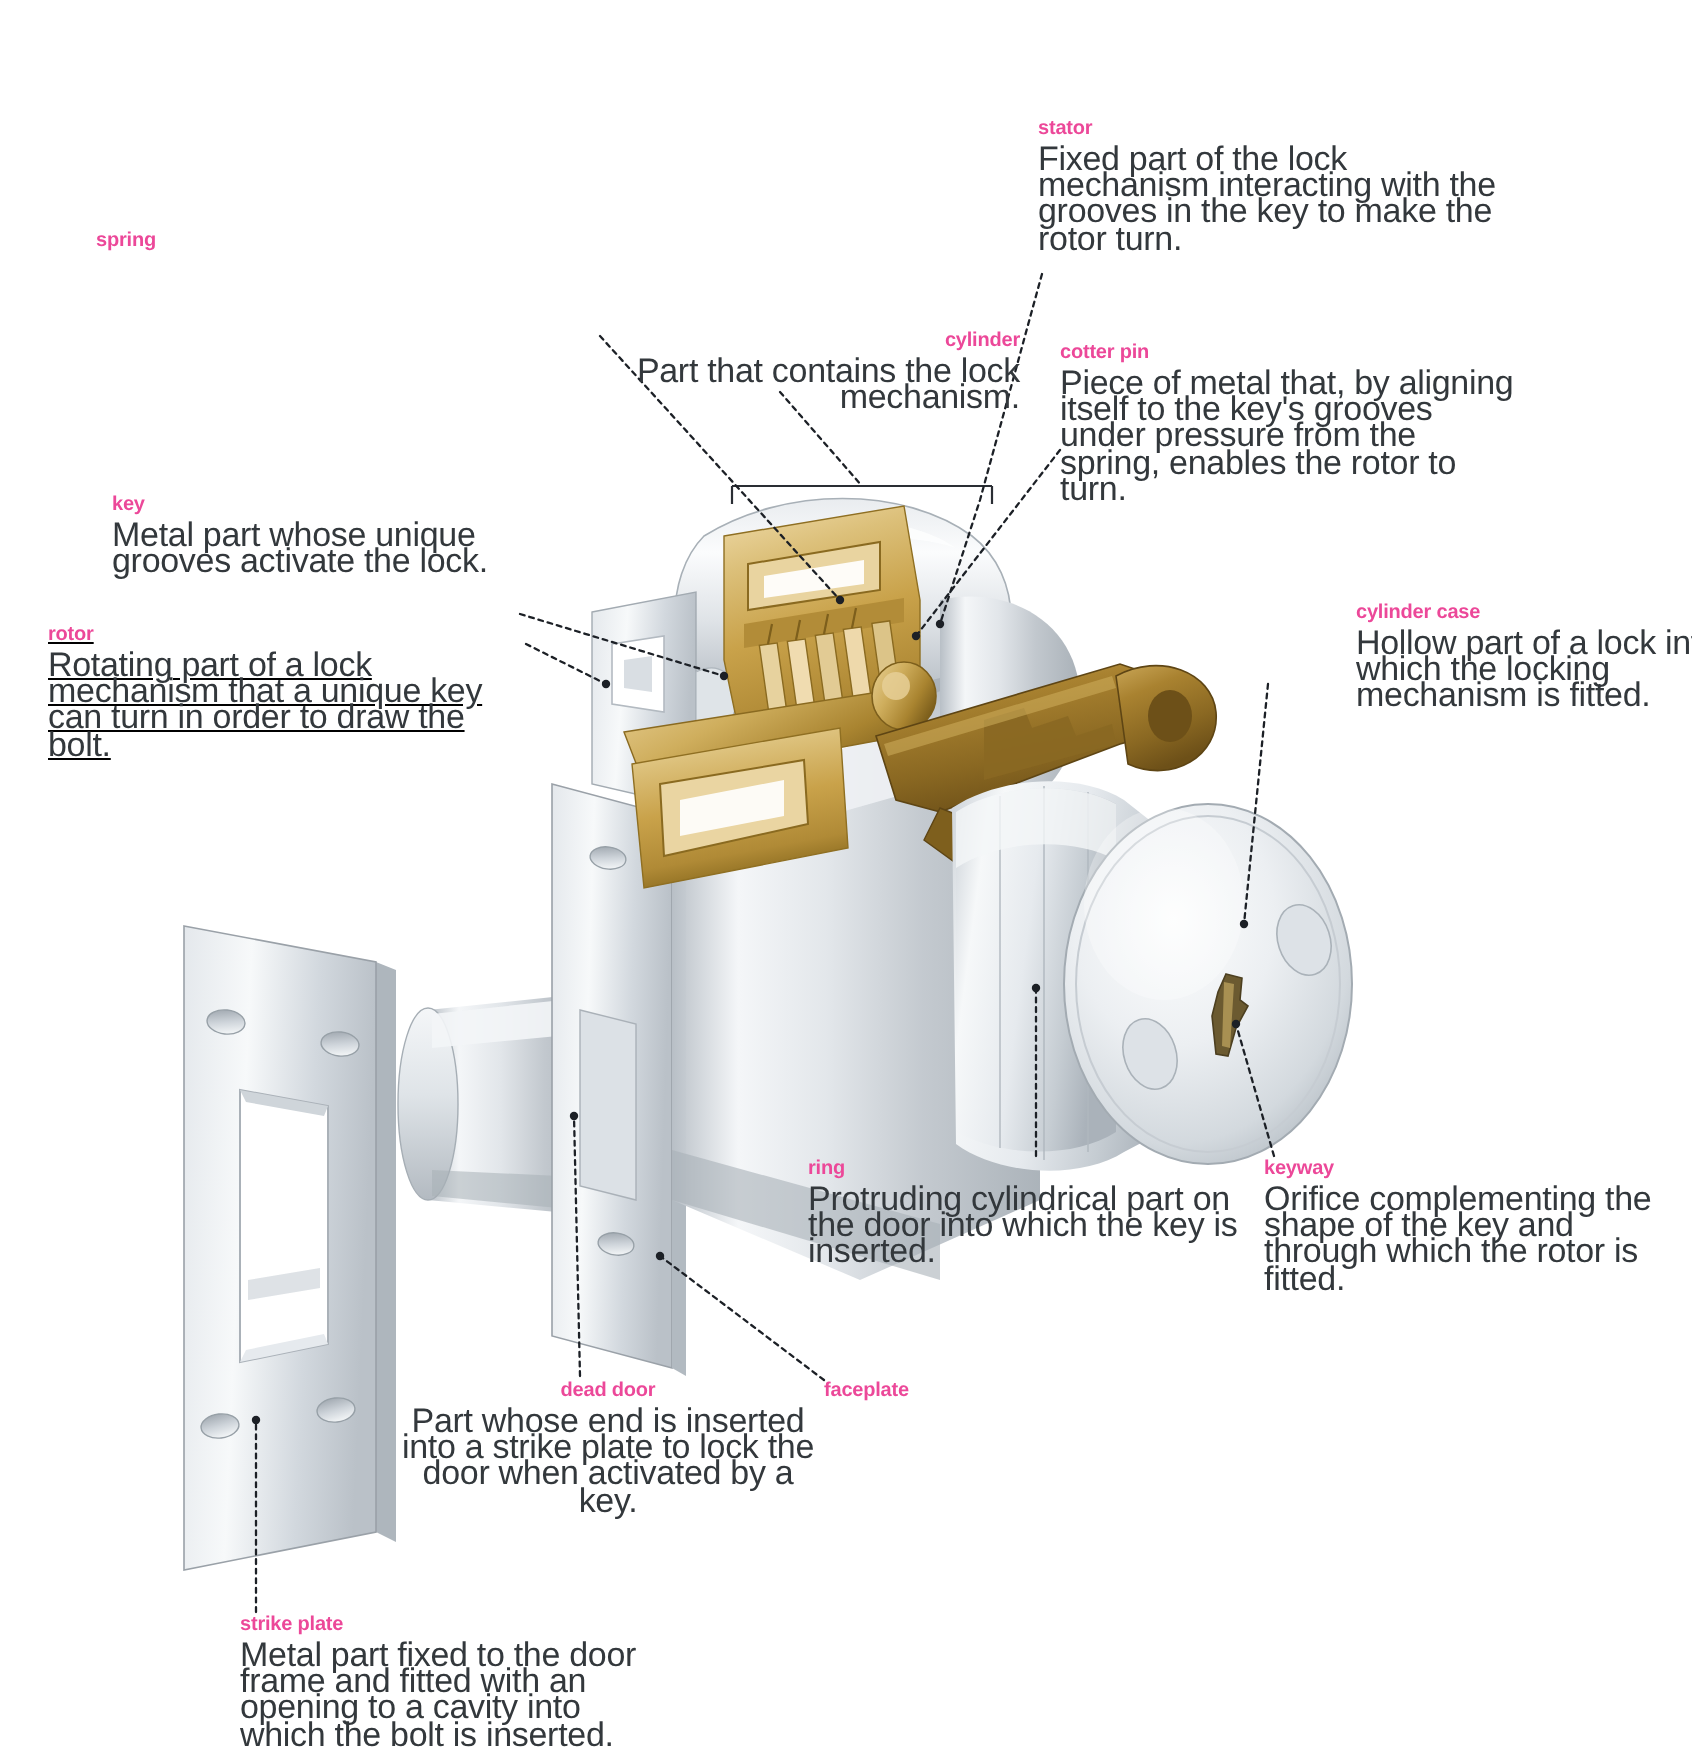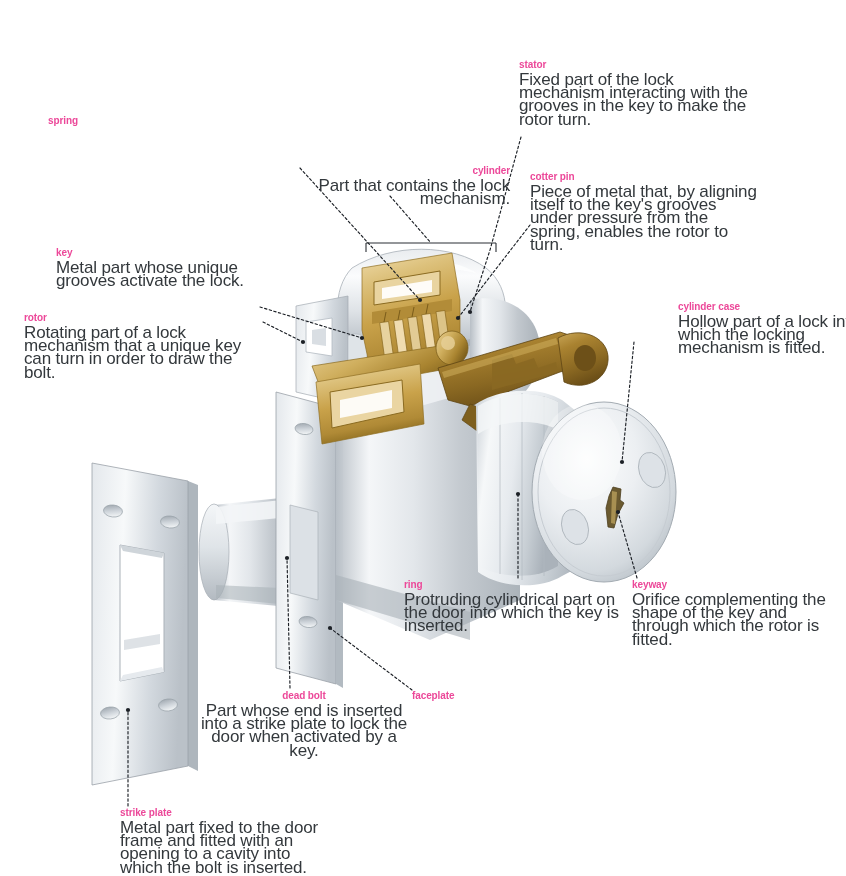--- a/index.html
+++ b/index.html
@@ -315,42 +315,42 @@
   <div class="callout ta-left" style="left:530px; top:170px; width:232px;">
     <p class="term">cotter pin</p>
     <p class="desc">Piece of metal that, by aligning itself to the key's grooves under pressure from the spring, enables the rotor to turn.</p>
   </div>
 
   <div class="callout ta-right" style="left:56px; top:246px; width:202px;">
     <p class="term">key</p>
     <p class="desc">Metal part whose unique grooves activate the lock.</p>
   </div>
 
-  <div class="callout ta-right" style="left:24px; top:311px; width:238px;">
+  <div class="callout ta-right" style="left:24px; top:311px; width:238px;text-decoration:underline;">
     <p class="term">rotor</p>
     <p class="desc">Rotating part of a lock mechanism that a unique key can turn in order to draw the bolt.</p>
   </div>
 
   <div class="callout ta-left" style="left:630px; top:300px; width:206px;margin-left:48px;">
     <p class="term">cylinder case</p>
     <p class="desc">Hollow part of a lock into which the locking mechanism is fitted.</p>
   </div>
 
   <div class="callout" style="left:404px; top:578px; width:222px; text-align:left;">
     <p class="term">ring</p>
     <p class="desc">Protruding cylindrical part on the door into which the key is inserted.</p>
   </div>
 
   <div class="callout ta-left" style="left:632px; top:578px; width:208px;">
     <p class="term">keyway</p>
     <p class="desc">Orifice complementing the shape of the key and through which the rotor is fitted.</p>
   </div>
 
   <div class="callout" style="left:200px; top:689px; width:208px; text-align:center;">
-    <p class="term">dead bolt</p>
+    <p class="term">dead door</p>
     <p class="desc">Part whose end is inserted into a strike plate to lock the door when activated by a key.</p>
   </div>
 
   <div class="callout ta-left" style="left:412px; top:689px; width:192px;">
     <p class="term">faceplate</p>
   </div>
 
   <div class="callout ta-left" style="left:120px; top:806px; width:212px;">
     <p class="term">strike plate</p>
     <p class="desc">Metal part fixed to the door frame and fitted with an opening to a cavity into which the bolt is inserted.</p>

